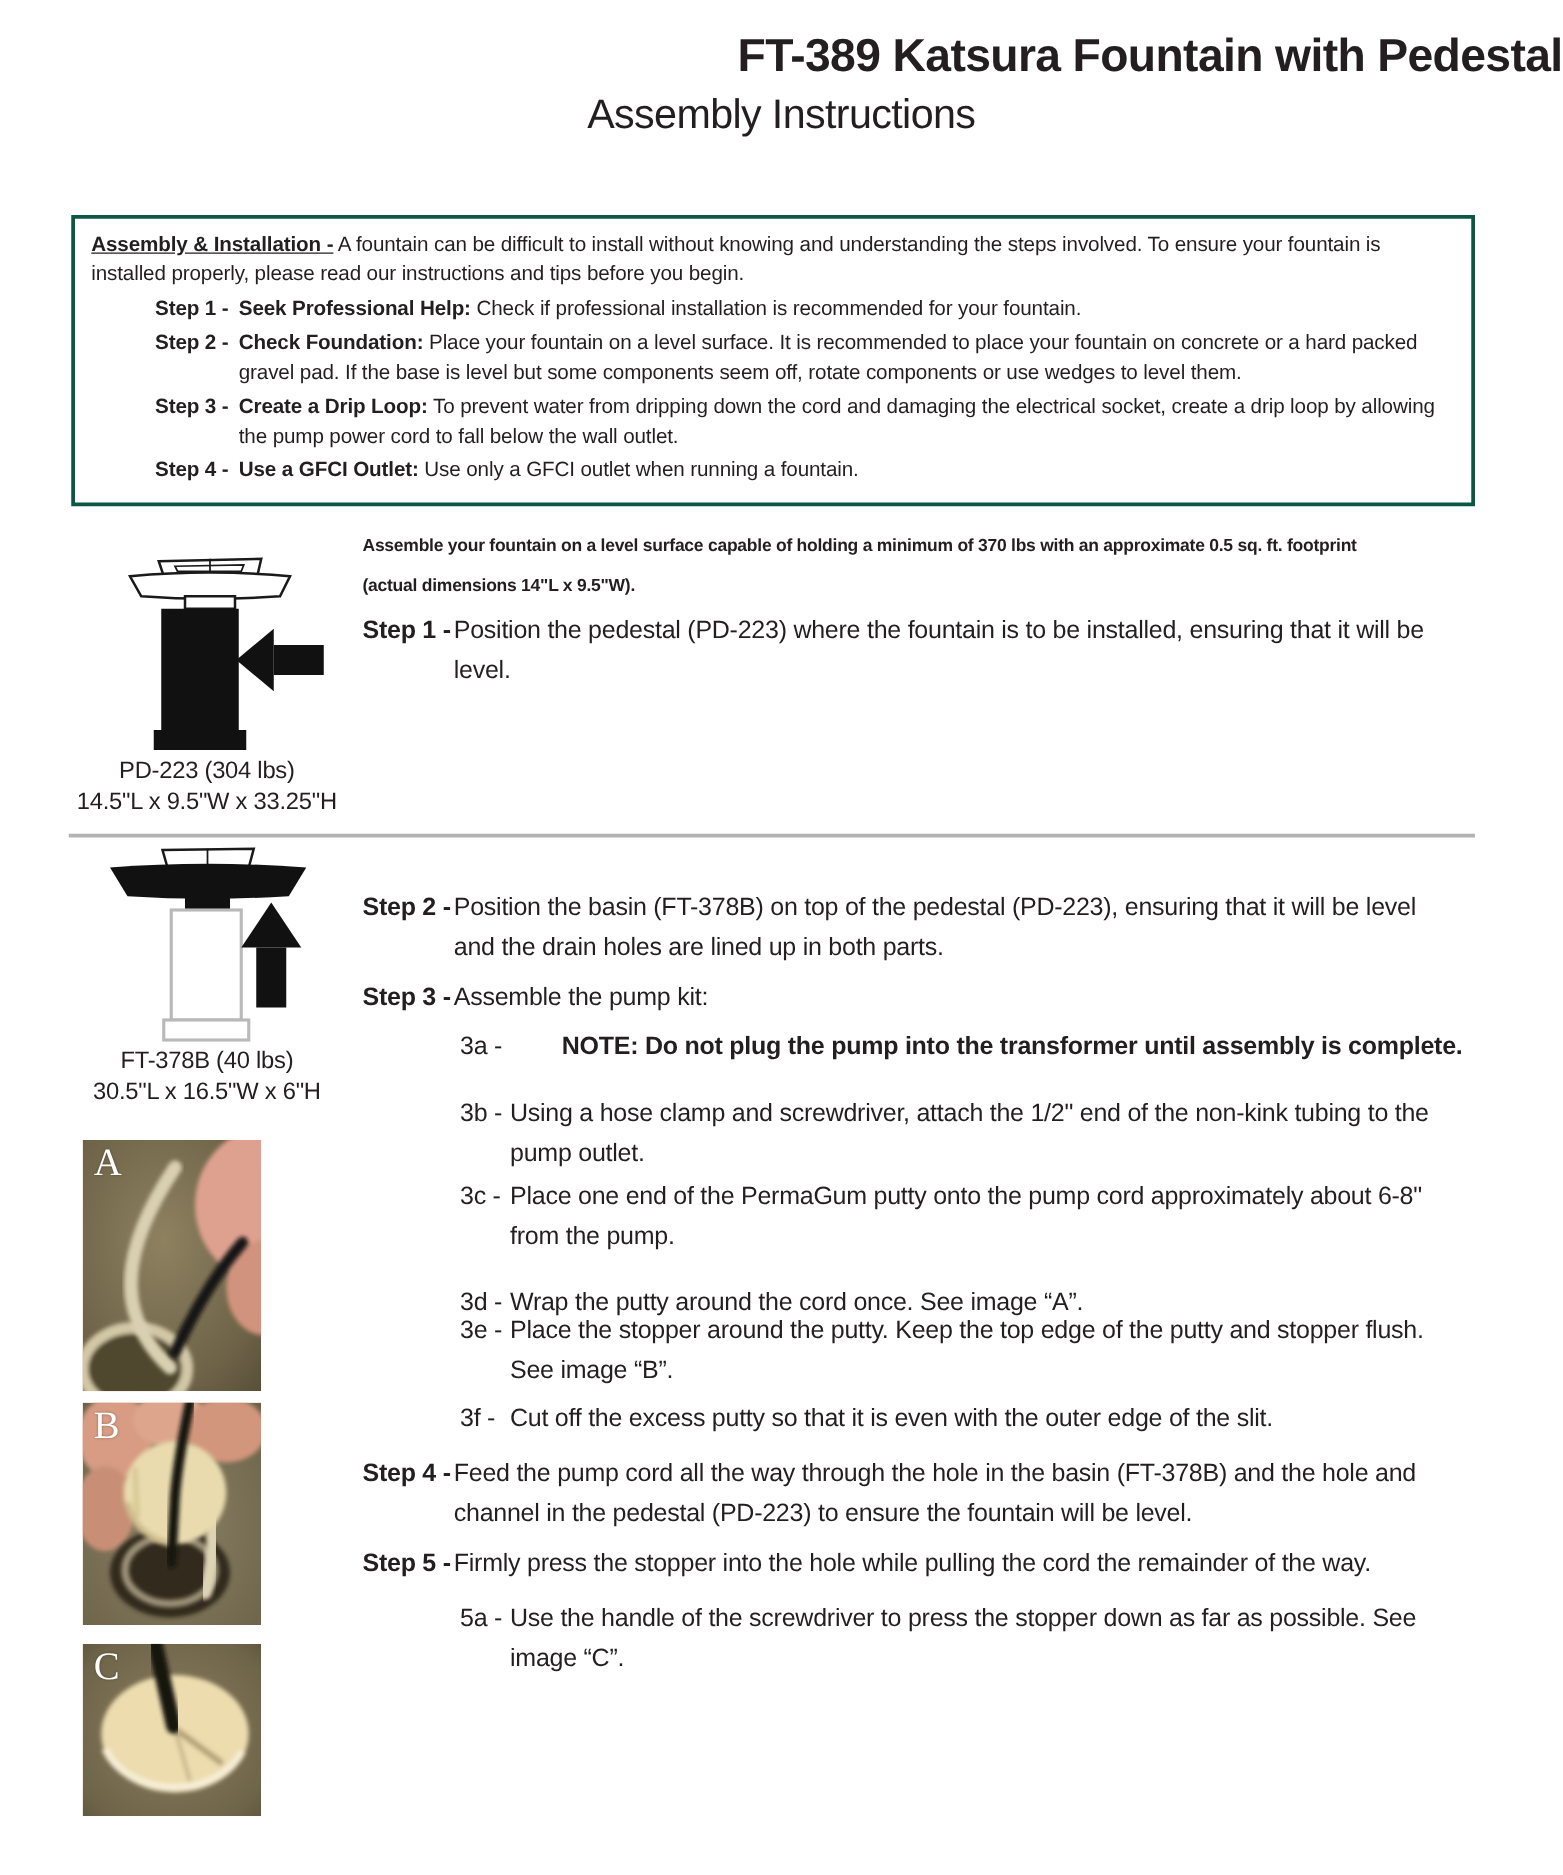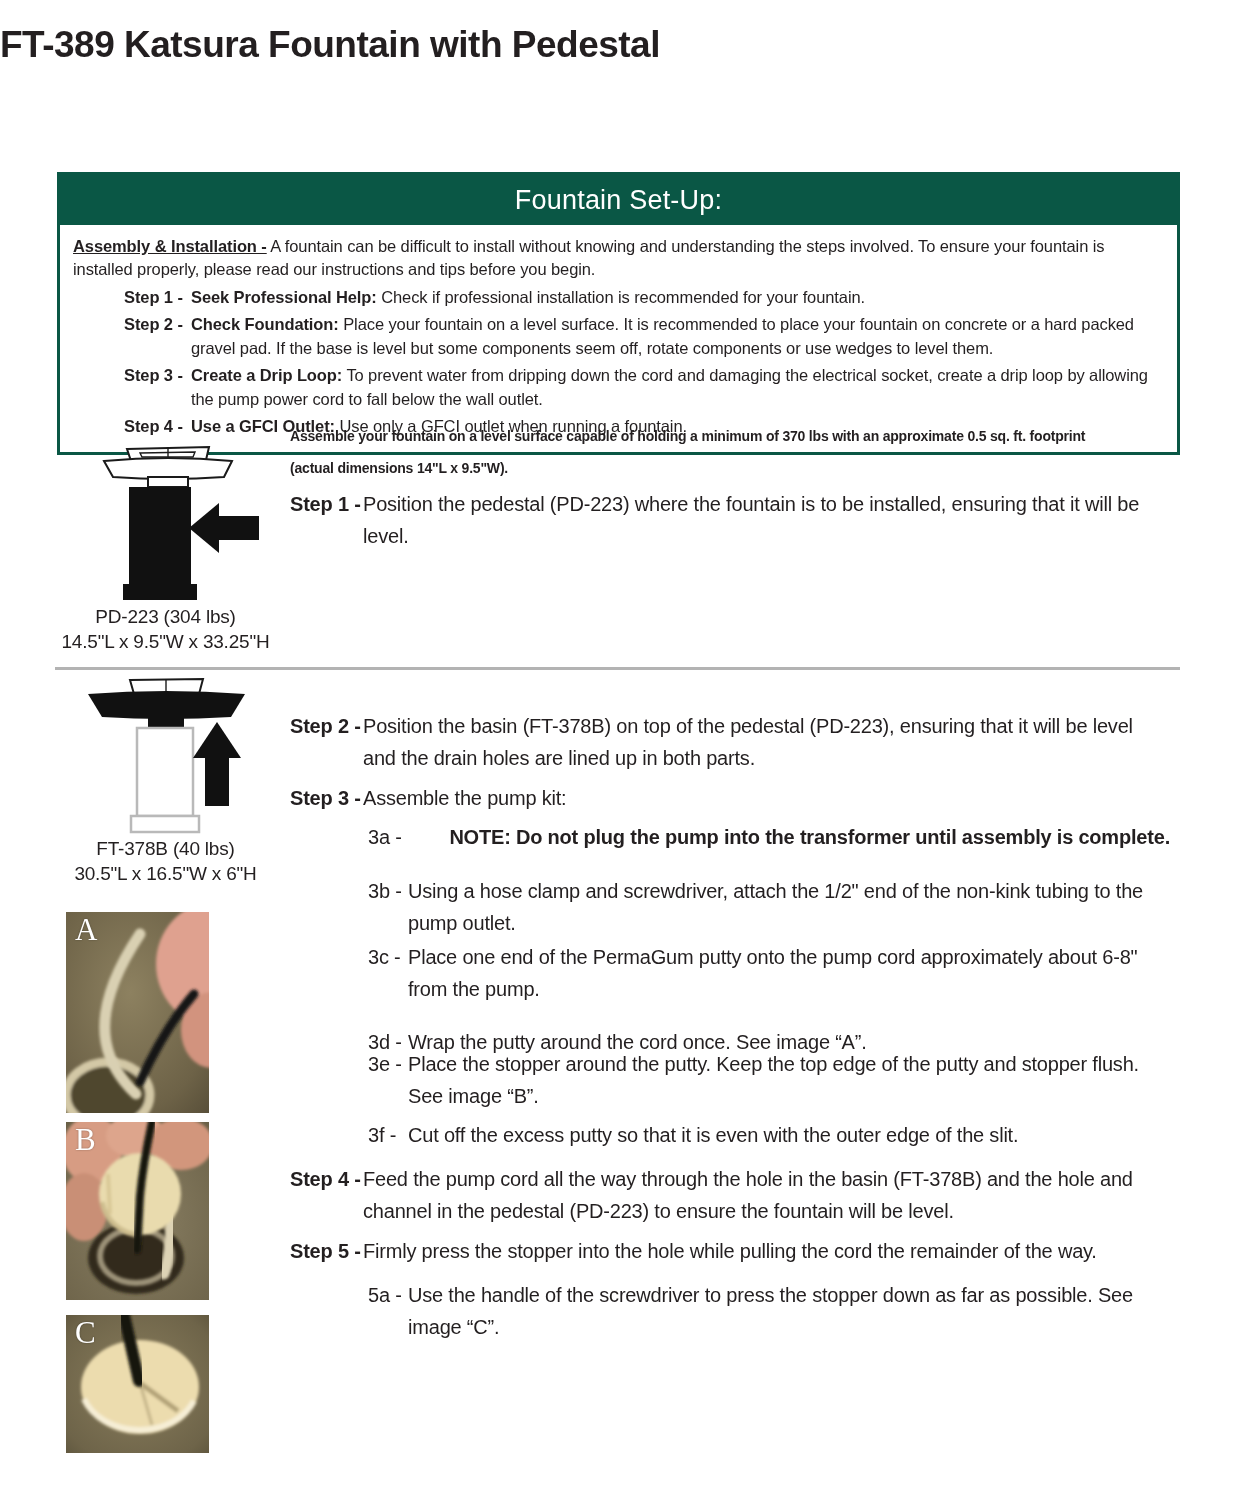--- a/index.html
+++ b/index.html
@@ -5,21 +5,21 @@
   html,body { margin:0; padding:0; }
   body {
     width:1250px; height:1500px; background:#ffffff;
     font-family:"Liberation Sans", sans-serif; color:#231f20;
     position:relative; overflow:hidden;
   }
   .page { position:absolute; inset:0; }
 
   
   .title {
-    margin:24px 0 0 0; text-align:left;
+    margin:24px 0 0 0; text-align:right;
     font-size:37px; font-weight:bold; letter-spacing:-0.5px;
   }
   .subtitle {
     margin:6px 0 0 0; text-align:center;
     font-size:33px; font-weight:normal; letter-spacing:-0.5px;
   }
 
   
   .setup-box {
     position:absolute; left:57px; top:172px; width:1123px;
@@ -66,23 +66,23 @@
     font-family:"Liberation Serif", serif; font-size:31px; line-height:1;
     text-shadow:0 0 2px rgba(0,0,0,.35);
   }
 </style>
 </head>
 <body>
 
 <div class="page">
 
   <h1 class="title">FT-389 Katsura Fountain with Pedestal</h1>
+  <h2 class="subtitle">Assembly Instructions</h2>
 
   <div class="setup-box">
-    <div class="banner">Fountain Set-Up:</div>
     <div class="box-body">
       <p class="box-intro"><span class="u b">Assembly &amp; Installation -</span><span> A fountain can be difficult to install without knowing and understanding the steps involved. To ensure your fountain is installed properly, please read our instructions and tips before you begin.</span></p>
 
       <div class="box-step">
         <span class="bs-lbl">Step 1 -</span>
         <span class="bs-body"><span class="bs-title">Seek Professional Help:</span><span> Check if professional installation is recommended for your fountain.</span></span>
       </div>
       <div class="box-step">
         <span class="bs-lbl">Step 2 -</span>
         <span class="bs-body"><span class="bs-title">Check Foundation:</span><span> Place your fountain on a level surface. It is recommended to place your fountain on concrete or a hard packed gravel pad. If the base is level but some components seem off, rotate components or use wedges to level them.</span></span>

